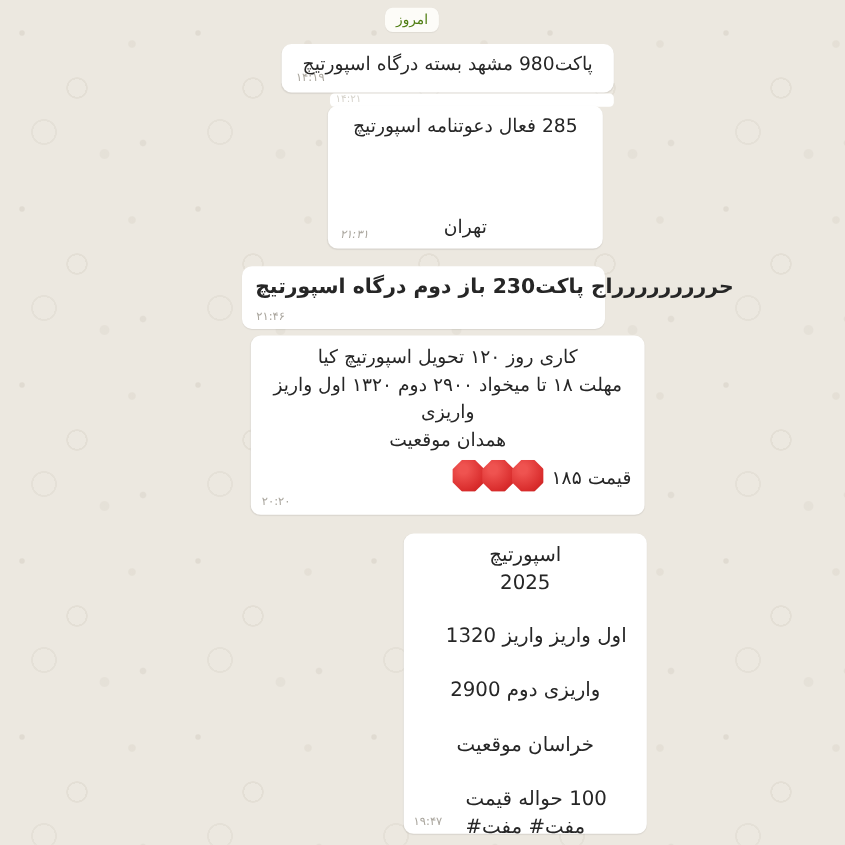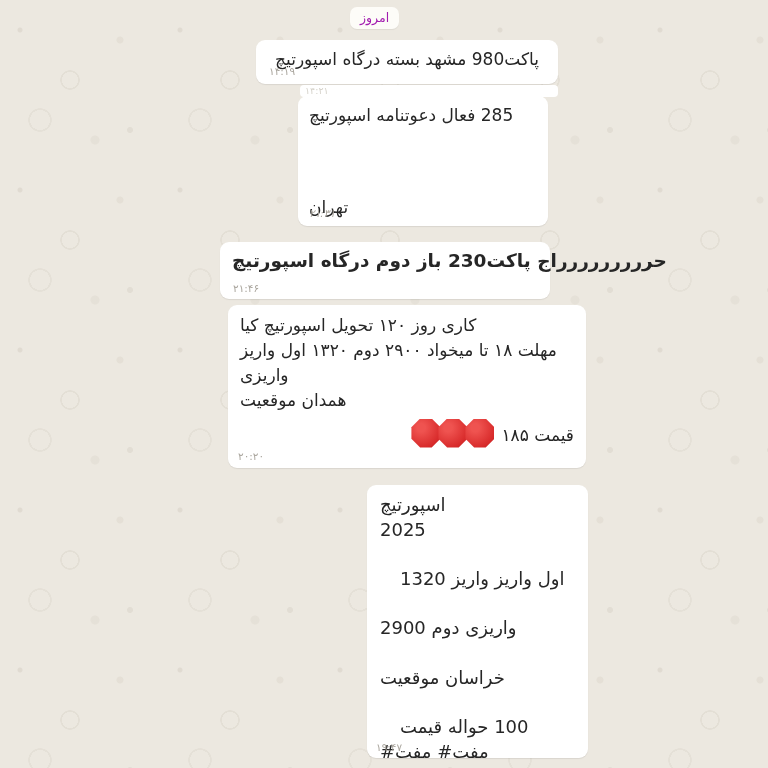--- a/index.html
+++ b/index.html
@@ -17,27 +17,27 @@
     background-size:160px 160px;
   }
   .bubble{
     position:absolute;background:#ffffff;border-radius:9px;
     box-shadow:0 1px 1px rgba(0,0,0,.08);
     color:#262626;
   }
   .date-pill{
     position:absolute;left:350px;top:7px;height:16px;
     background:#fdfcf8;border-radius:7px;padding:3px 10px;
-    font-size:12.5px;color:#a21caf;box-shadow:0 1px 1px rgba(0,0,0,.06);
+    font-size:12.5px;color:#4d7c0f;box-shadow:0 1px 1px rgba(0,0,0,.06);
     direction:rtl;
   }
   .time{
     position:absolute;font-size:10.5px;color:#aaa69e;direction:rtl;white-space:nowrap;
   }
-  .ln{direction:ltr;text-align:left;white-space:nowrap;}
+  .ln{direction:ltr;text-align:center;white-space:nowrap;}
   
   .m1{left:256px;top:40px;width:302px;height:44px;font-size:17px;}
   .m1 .ln{text-align:center;padding:9px 14px 0 14px;}
   .m1 .time{left:13px;bottom:7px;}
   
   .strip{left:300px;top:85px;width:258px;height:12px;border-radius:4px;box-shadow:none;}
   .strip .faint-time{position:absolute;left:5px;top:0px;font-size:9.5px;color:#d6d3cb;direction:rtl;}
   
   .m2{left:298px;top:96px;width:250px;height:130px;font-size:17px;padding-top:8px;box-sizing:border-box;}
   .m2 .ln{height:23px;line-height:23px;padding:0 11px;}

